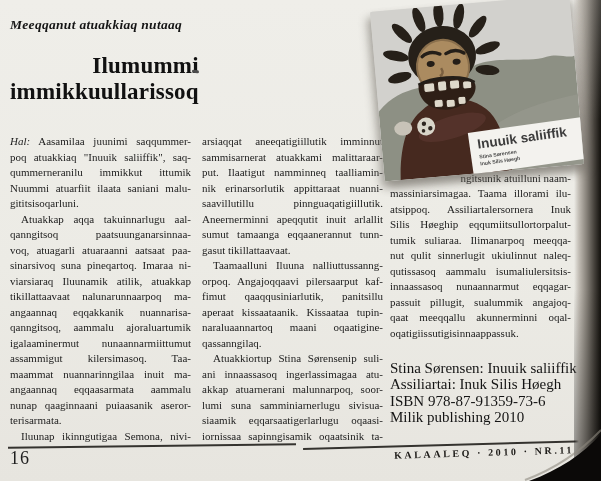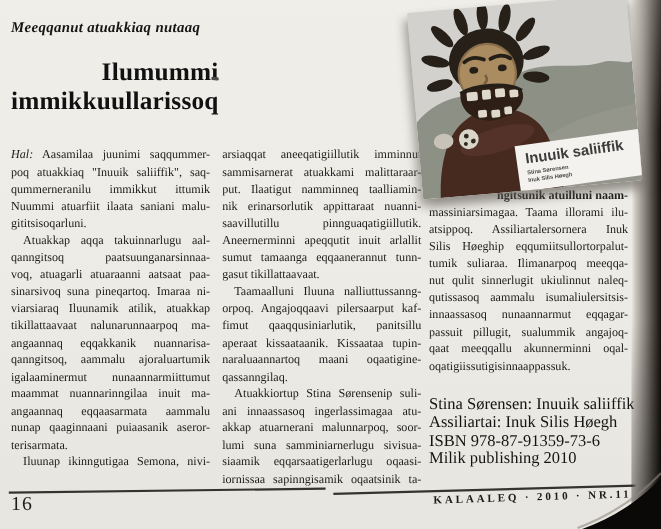--- a/index.html
+++ b/index.html
@@ -24,21 +24,21 @@
   }
   .col{
     position:absolute;width:181px;
     font-size:11px;line-height:15.5px;color:#1c1c1c;
   }
   #col1{left:10px;top:134px;}
   #col2{left:202px;top:134px;}
   #col3{left:390px;top:155px;}
   .tl{white-space:nowrap;text-align:justify;text-align-last:justify;text-justify:inter-word;}
   .tl.end{text-align-last:left;}
-  .tl.right{white-space:nowrap;text-align:right;text-align-last:right;font-weight:bold;}
+  .tl.right{white-space:nowrap;text-align:right;text-align-last:right;}
   .tl.ind{text-indent:11px;}
   .bookinfo{
     position:absolute;left:390px;top:360px;width:185px;
     font-size:15px;line-height:16.4px;color:#141414;
   }
   .bookinfo .tl{text-align:left;text-align-last:left;}
   .cover{
     position:absolute;left:377px;top:3px;width:200px;height:170px;
     transform:rotate(-5deg);z-index:5;background:#d6d5d1;
     box-shadow:-4px 6px 9px rgba(95,90,82,.45),4px 7px 10px rgba(95,90,82,.35);
@@ -87,20 +87,21 @@
     <div class="tl end">gititsisoqarluni.</div>
     <div class="tl ind">Atuakkap aqqa takuinnarlugu aal-</div>
     <div class="tl">qanngitsoq paatsuunganarsinnaa-</div>
     <div class="tl">voq, atuagarli atuaraanni aatsaat paa-</div>
     <div class="tl">sinarsivoq suna pineqartoq. Imaraa ni-</div>
     <div class="tl">viarsiaraq Iluunamik atilik, atuakkap</div>
     <div class="tl">tikillattaavaat nalunarunnaarpoq ma-</div>
     <div class="tl">angaannaq eqqakkanik nuannarisa-</div>
     <div class="tl">qanngitsoq, aammalu ajoraluartumik</div>
     <div class="tl">igalaaminermut nunaannarmiittumut</div>
+    <div class="tl">assammigut kilersimasoq. Taa-</div>
     <div class="tl">maammat nuannarinngilaa inuit ma-</div>
     <div class="tl">angaannaq eqqaasarmata aammalu</div>
     <div class="tl">nunap qaaginnaani puiaasanik aseror-</div>
     <div class="tl end">terisarmata.</div>
     <div class="tl ind">Iluunap ikinngutigaa Semona, nivi-</div>
   </div>
 <div class="col" id="col2">
     <div class="tl">arsiaqqat aneeqatigiillutik imminnut</div>
     <div class="tl">sammisarnerat atuakkami malittaraar-</div>
     <div class="tl">put. Ilaatigut namminneq taalliamin-</div>

